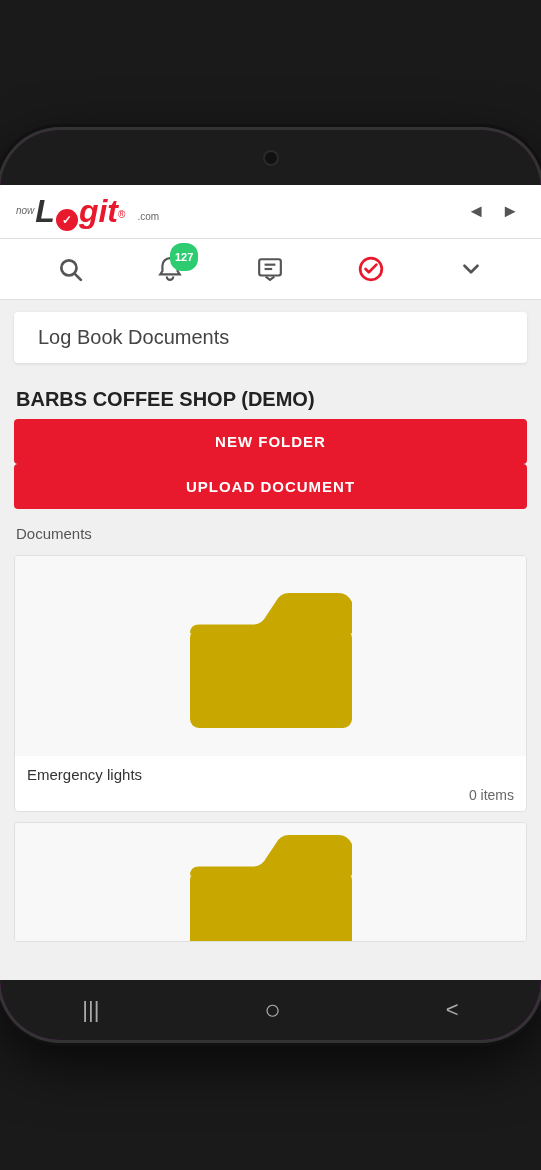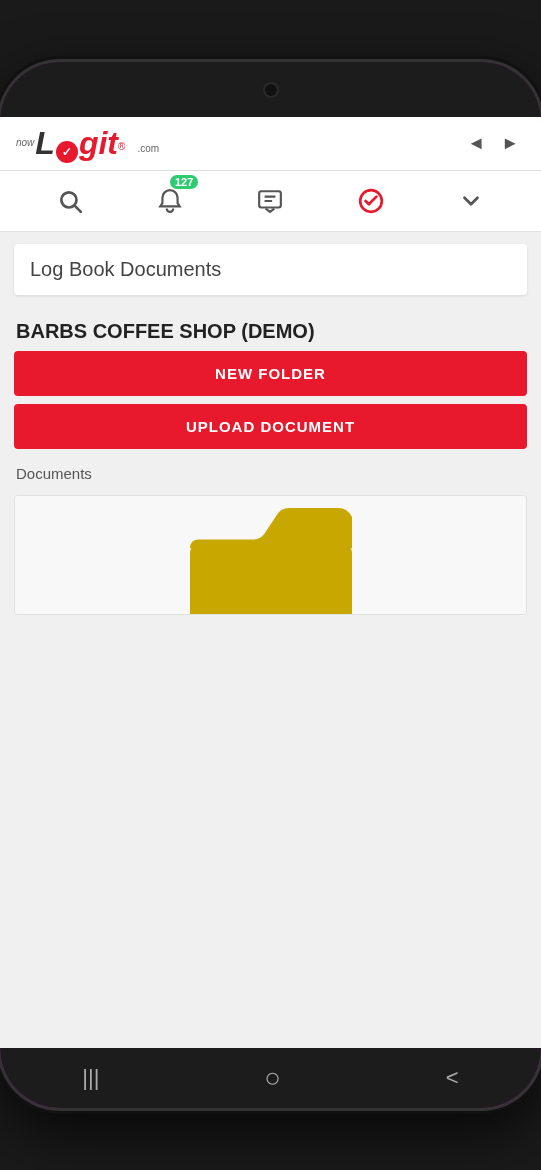--- a/index.html
+++ b/index.html
@@ -8,21 +8,21 @@
       background: #1a1a1a;
       display: flex;
       justify-content: center;
       align-items: center;
       min-height: 100vh;
       font-family: Arial, sans-serif;
     }
 
     .phone-frame {
       width: 541px;
-      height: 1046px;
+      height: 910px;
       background: #701a75;
       border-radius: 60px;
       position: relative;
       box-shadow: 0 0 0 3px #333, 0 0 0 6px #111, 0 20px 60px rgba(0,0,0,0.8);
       overflow: hidden;
       display: flex;
       flex-direction: column;
     }
 
     
@@ -105,21 +105,21 @@
 
     .badge {
       position: absolute;
       top: -6px;
       right: -8px;
       background: #2ecc71;
       color: white;
       font-size: 11px;
       font-weight: bold;
       border-radius: 12px;
-      padding: 1px 5px;
+      padding: 8px 5px;
       min-width: 22px;
       text-align: center;
     }
 
     .icon-svg {
       width: 26px;
       height: 26px;
       fill: #555;
     }
 
@@ -129,21 +129,21 @@
       overflow-y: auto;
       padding: 0;
       background: #f0f0f0;
     }
 
     
     .page-title-card {
       background: #fff;
       margin: 12px 14px;
       border-radius: 4px;
-      padding: 14px 16px;
+      padding: 14px 24px;
       box-shadow: 0 1px 3px rgba(0,0,0,0.1);
     }
 
     .page-title {
       font-size: 20px;
       color: #444;
       font-weight: normal;
     }
 
     
@@ -153,21 +153,20 @@
       font-weight: 900;
       color: #222;
       line-height: 1.2;
     }
 
     
     .action-buttons {
       padding: 0 14px;
       display: flex;
       flex-direction: column;
-      gap: 8px;
       margin-bottom: 12px;
     }
 
     .action-btn {
       background: #e8192c;
       color: white;
       border: none;
       border-radius: 4px;
       padding: 14px;
       font-size: 15px;
@@ -402,20 +401,34 @@
         <button class="action-btn">NEW FOLDER</button>
         <button class="action-btn">UPLOAD DOCUMENT</button>
       </div>
 
       <div class="documents-section">
         <span class="documents-link">Documents</span>
       </div>
 
       <div class="folder-grid">
 
+        <div class="folder-card">
+          <div class="folder-icon-area">
+            <svg class="folder-icon-svg" viewBox="0 0 200 160">
+
+              <path d="M10 55 Q10 45 20 45 L80 45 Q90 45 95 35 L105 20 Q110 10 120 10 L175 10 Q185 10 190 20 L190 55 Z" fill="#c8a800"></path>
+
+              <rect x="10" y="50" width="180" height="110" rx="10" ry="10" fill="#c8a800"></rect>
+            </svg>
+          </div>
+          <div class="folder-info">
+            <div class="folder-name">Emergency lights</div>
+            <div class="folder-count">0 items</div>
+          </div>
+        </div>
 
         <div class="folder-card" style="height: 120px; overflow: hidden;">
           <div class="folder-icon-area" style="height: 120px;">
             <svg class="folder-icon-svg" viewBox="0 0 200 160" style="margin-top: 30px;">
               <path d="M10 55 Q10 45 20 45 L80 45 Q90 45 95 35 L105 20 Q110 10 120 10 L175 10 Q185 10 190 20 L190 55 Z" fill="#c8a800"></path>
               <rect x="10" y="50" width="180" height="110" rx="10" ry="10" fill="#c8a800"></rect>
             </svg>
           </div>
         </div>
 

